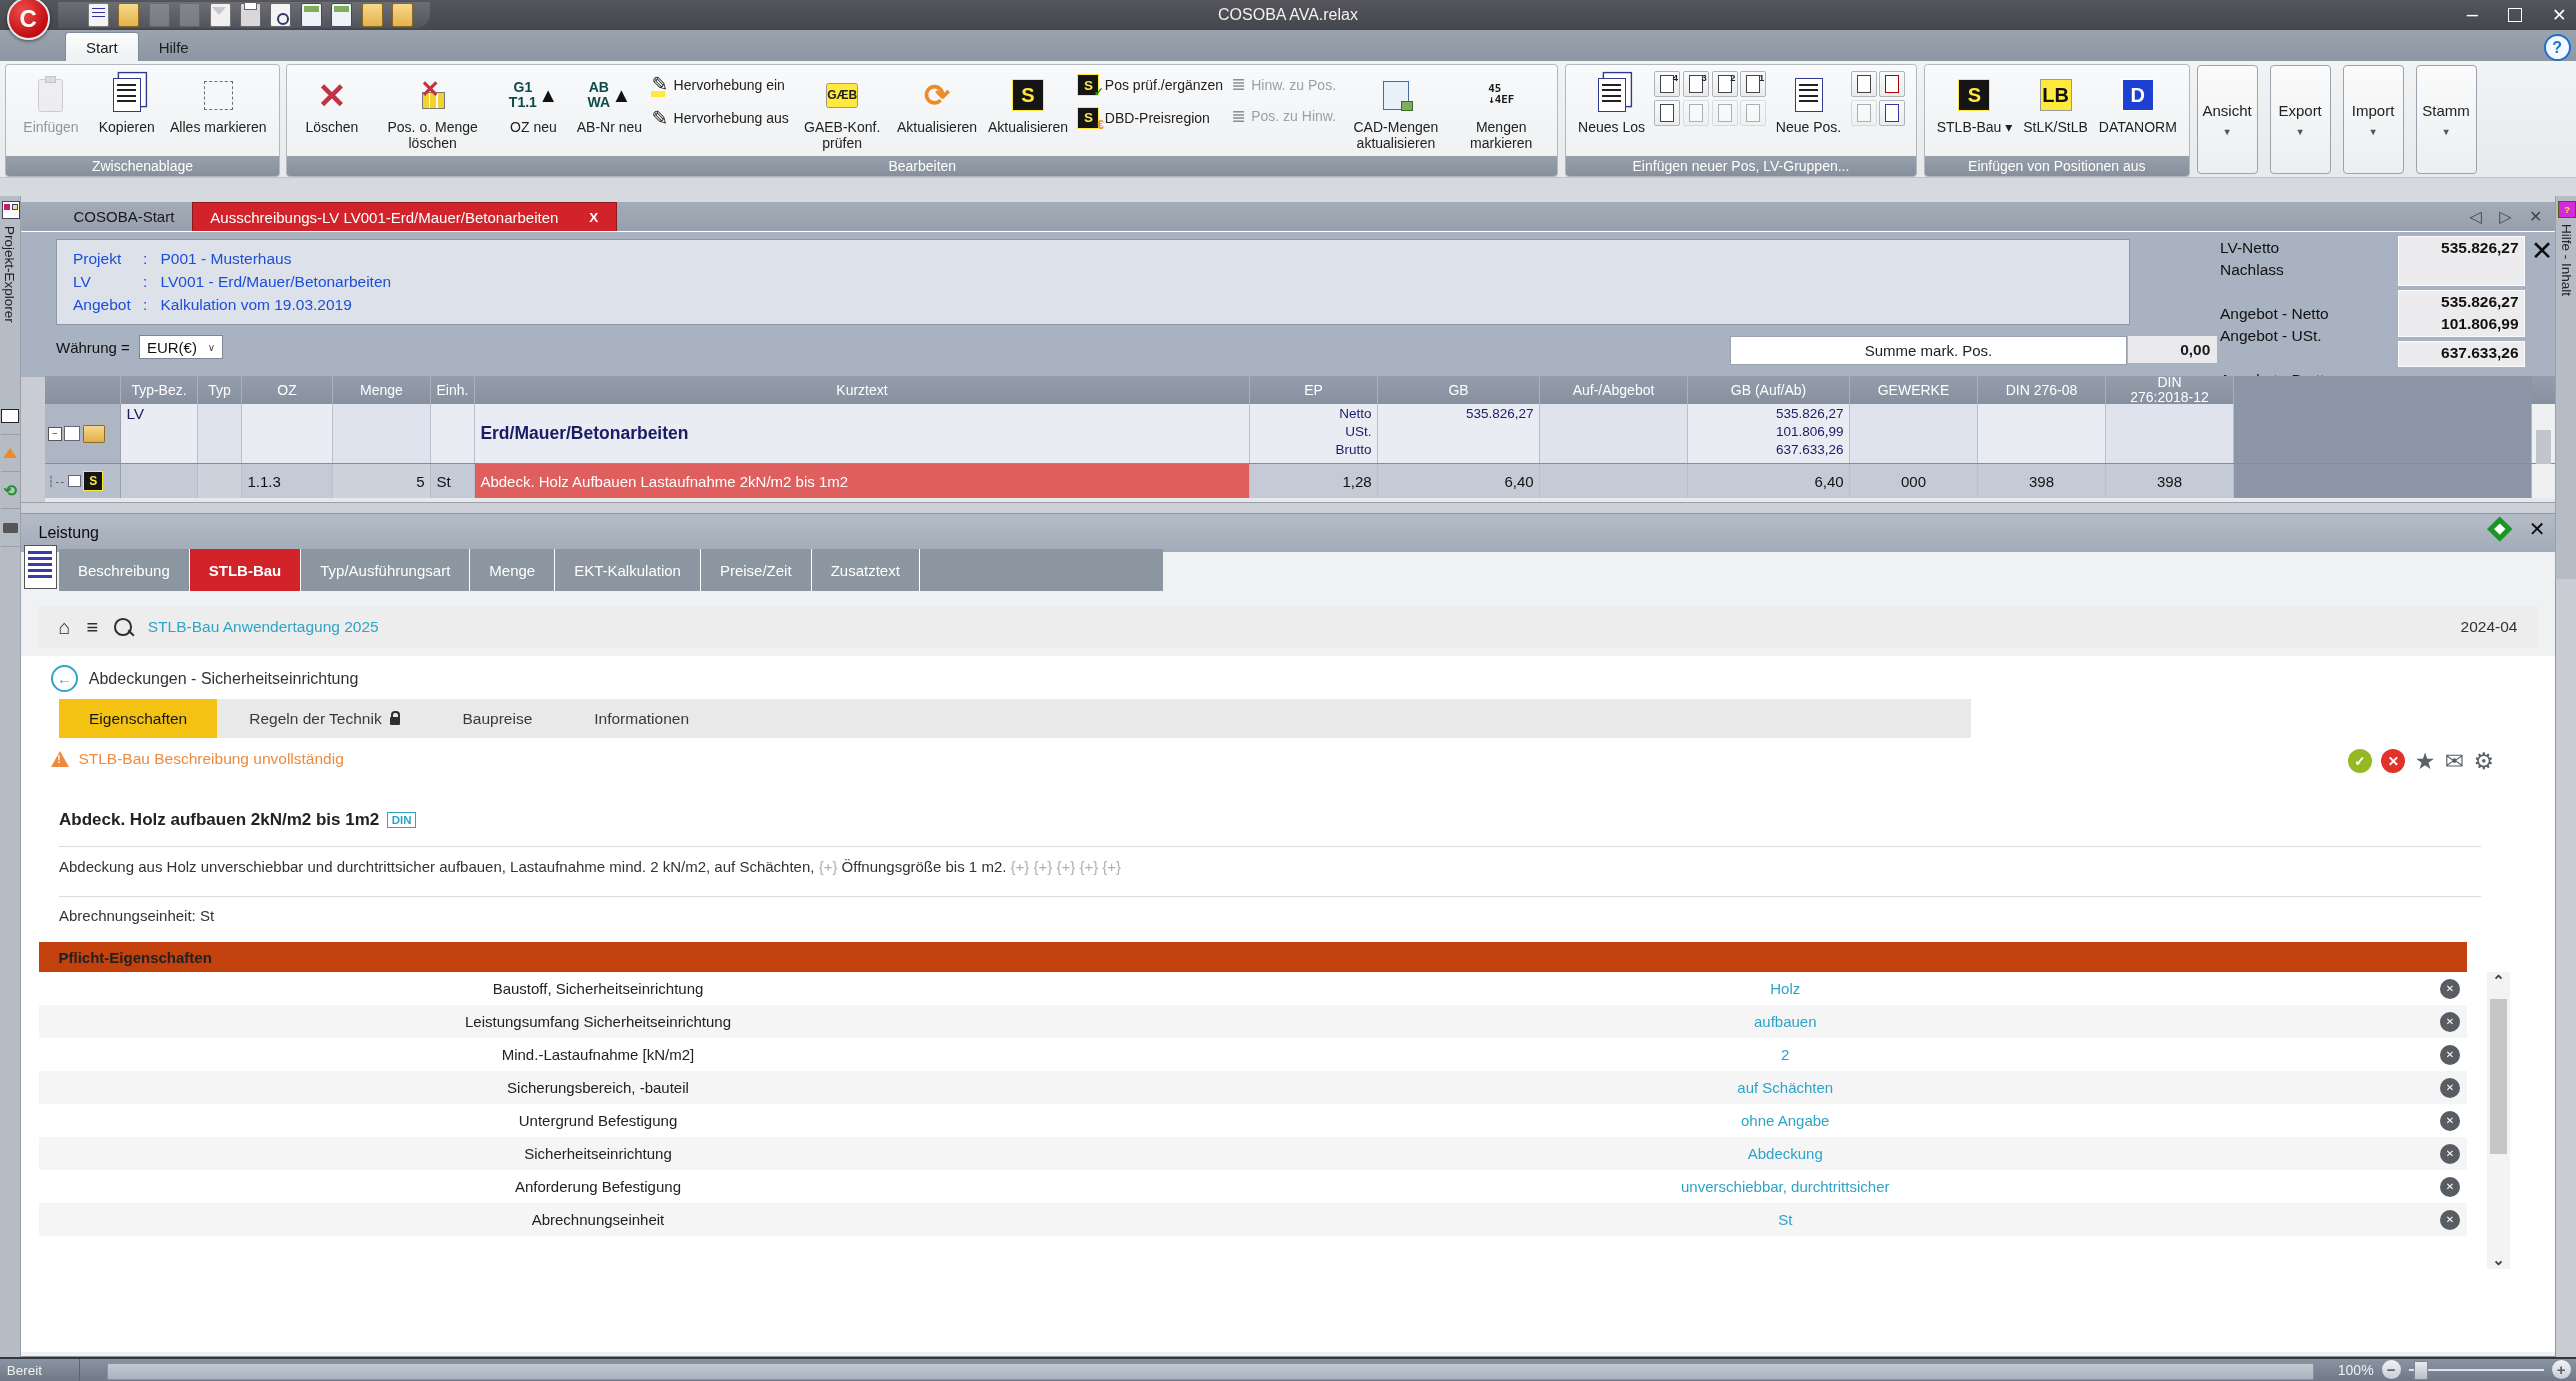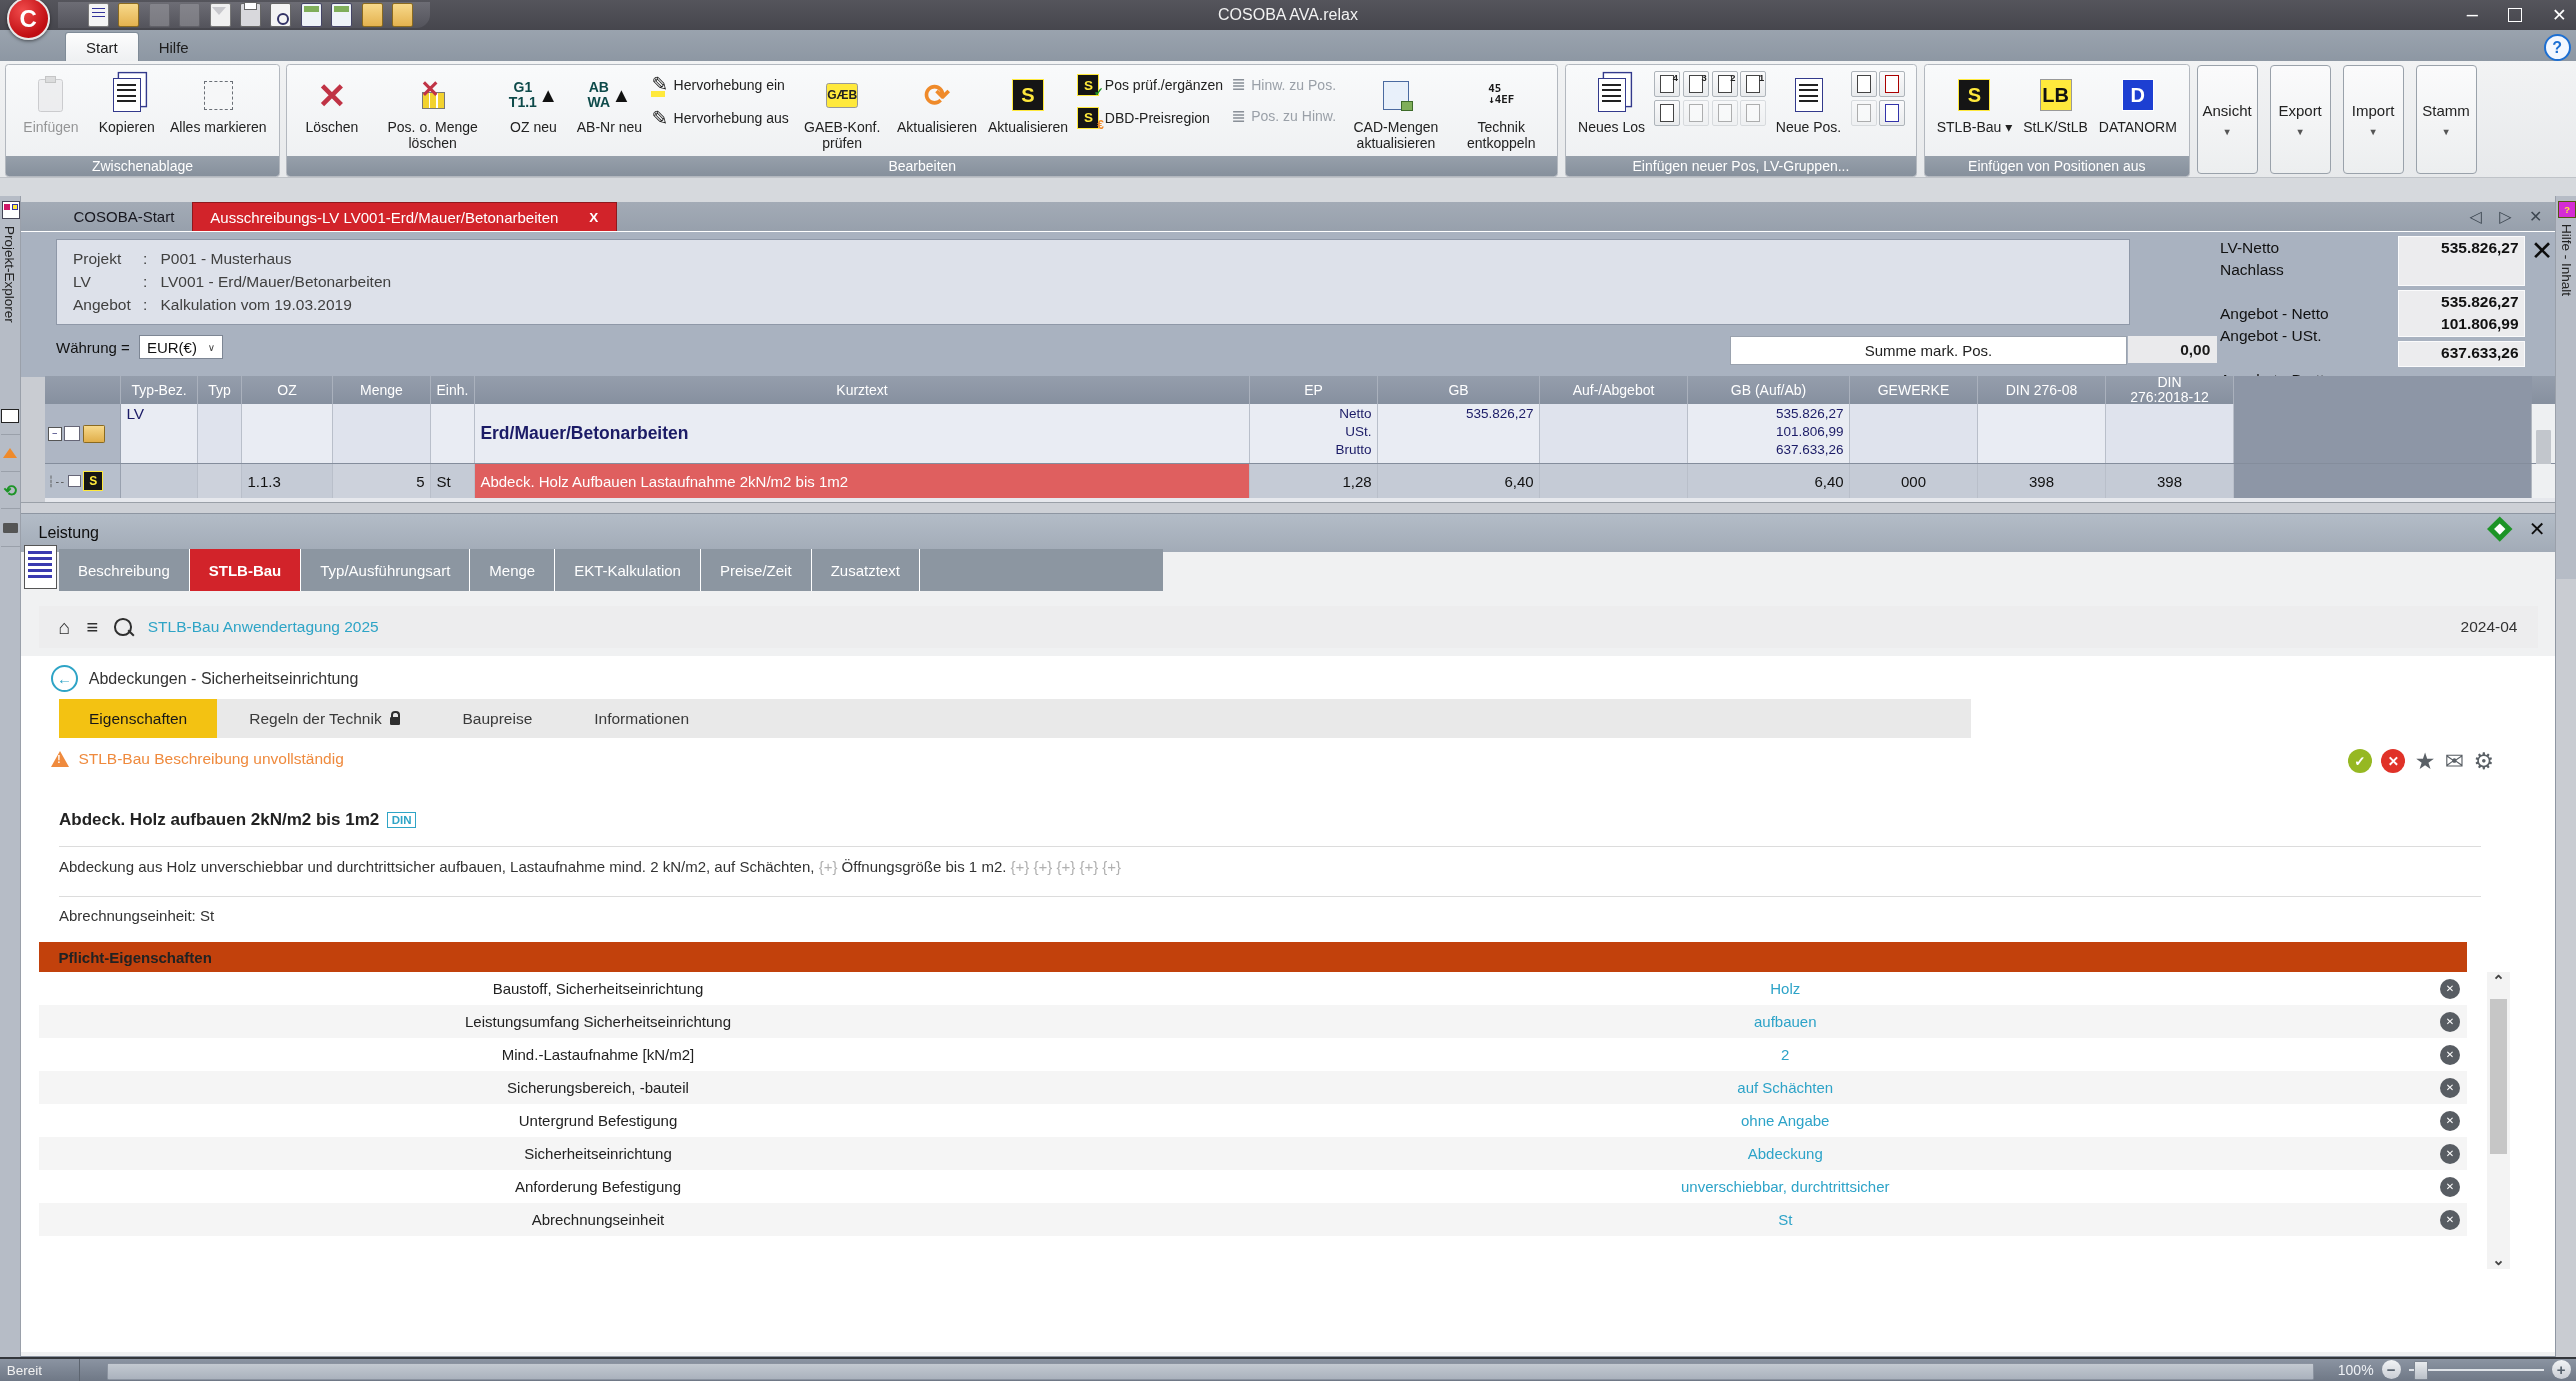--- a/index.html
+++ b/index.html
@@ -89,21 +89,21 @@
   .tallbtn .dd{font-size:9.4px;color:#555;}
   
   .gapband{top:177px;left:0;right:0;height:26px;background:#d6d9dd;border-top:0.7px solid #bfc3c8;}
   .tabstrip{top:202px;left:20px;right:20px;height:29px;background:linear-gradient(#a3abb6,#97a0ac);display:flex;align-items:stretch;padding-left:36px;box-sizing:border-box;}
   .dtab{display:flex;align-items:center;padding:0 17.5px;font-size:15px;color:#17171f;}
   .dtab.active{background:#d2232a;color:#fff;border:0.7px solid #8f181d;border-bottom:none;gap:31px;}
   .dtab .tx{font-size:13.5px;font-weight:bold;}
   .tabnav{position:absolute;right:13.5px;top:5.4px;display:flex;gap:17.5px;color:#3c4650;font-size:16px;}
   
   .infopanel{top:231px;left:20px;right:20px;height:145px;background:#a9b2c0;border-top:1.3px solid #fff;}
-  .infobox{position:absolute;left:36px;top:6.7px;width:2074px;height:86px;background:#dde1ea;border:0.7px solid #8f98a8;padding:8px 16px;box-sizing:border-box;font-size:15.5px;color:#404040;}
+  .infobox{position:absolute;left:36px;top:6.7px;width:2074px;height:86px;background:#dde1ea;border:0.7px solid #8f98a8;padding:8px 16px;box-sizing:border-box;font-size:15.5px;color:#1d4ed8;}
   .inforow{display:flex;height:23px;align-items:center;}
   .inforow .k{width:70px;}
   .inforow .c{width:17.5px;}
   .currrow{position:absolute;left:36px;top:103px;display:flex;align-items:center;gap:9.4px;font-size:15px;color:#111;}
   .currsel{background:#fff;border:0.7px solid #7d8694;padding:2.7px 6.7px;display:flex;align-items:center;gap:10.8px;font-size:15px;}
   .currsel .ar{font-size:10px;color:#444;}
   .summebox{position:absolute;left:1710px;top:104px;width:395px;height:27px;background:#fff;border:0.7px solid #9aa2ae;display:flex;align-items:center;justify-content:center;font-size:15px;color:#222;}
   .summeval{position:absolute;left:2108px;top:104px;width:89px;height:27px;background:#eaeaec;display:flex;align-items:center;justify-content:flex-end;padding-right:6.7px;box-sizing:border-box;font-size:15.5px;font-weight:bold;}
   .sumlabels{position:absolute;left:2200px;top:5.4px;width:175px;font-size:15.5px;color:#111;}
   .sumlabels div{height:22px;display:flex;align-items:center;}
@@ -363,21 +363,21 @@
             <span class="cadicon"></span>
           </div>
         <span class="lbl" style="max-width:101px">CAD-Mengen aktualisieren</span>
       </div>
       <div class="rbtn">
         <div class="iconbox">
           <span class="mengen">
             <span>45</span><br>↓<span>4EF</span>
           </span>
         </div>
-        <span class="lbl" style="max-width:88px">Technik entkoppeln</span>
+        <span class="lbl" style="max-width:88px">Mengen markieren</span>
       </div>
       <div class="rcaption">Bearbeiten</div>
     </div>
 
     <div class="rgroup">
       <div class="rbtn">
         <div class="iconbox">
             <span class="icdoc stack"></span>
           </div>
         <span class="lbl">Neues Los</span>

